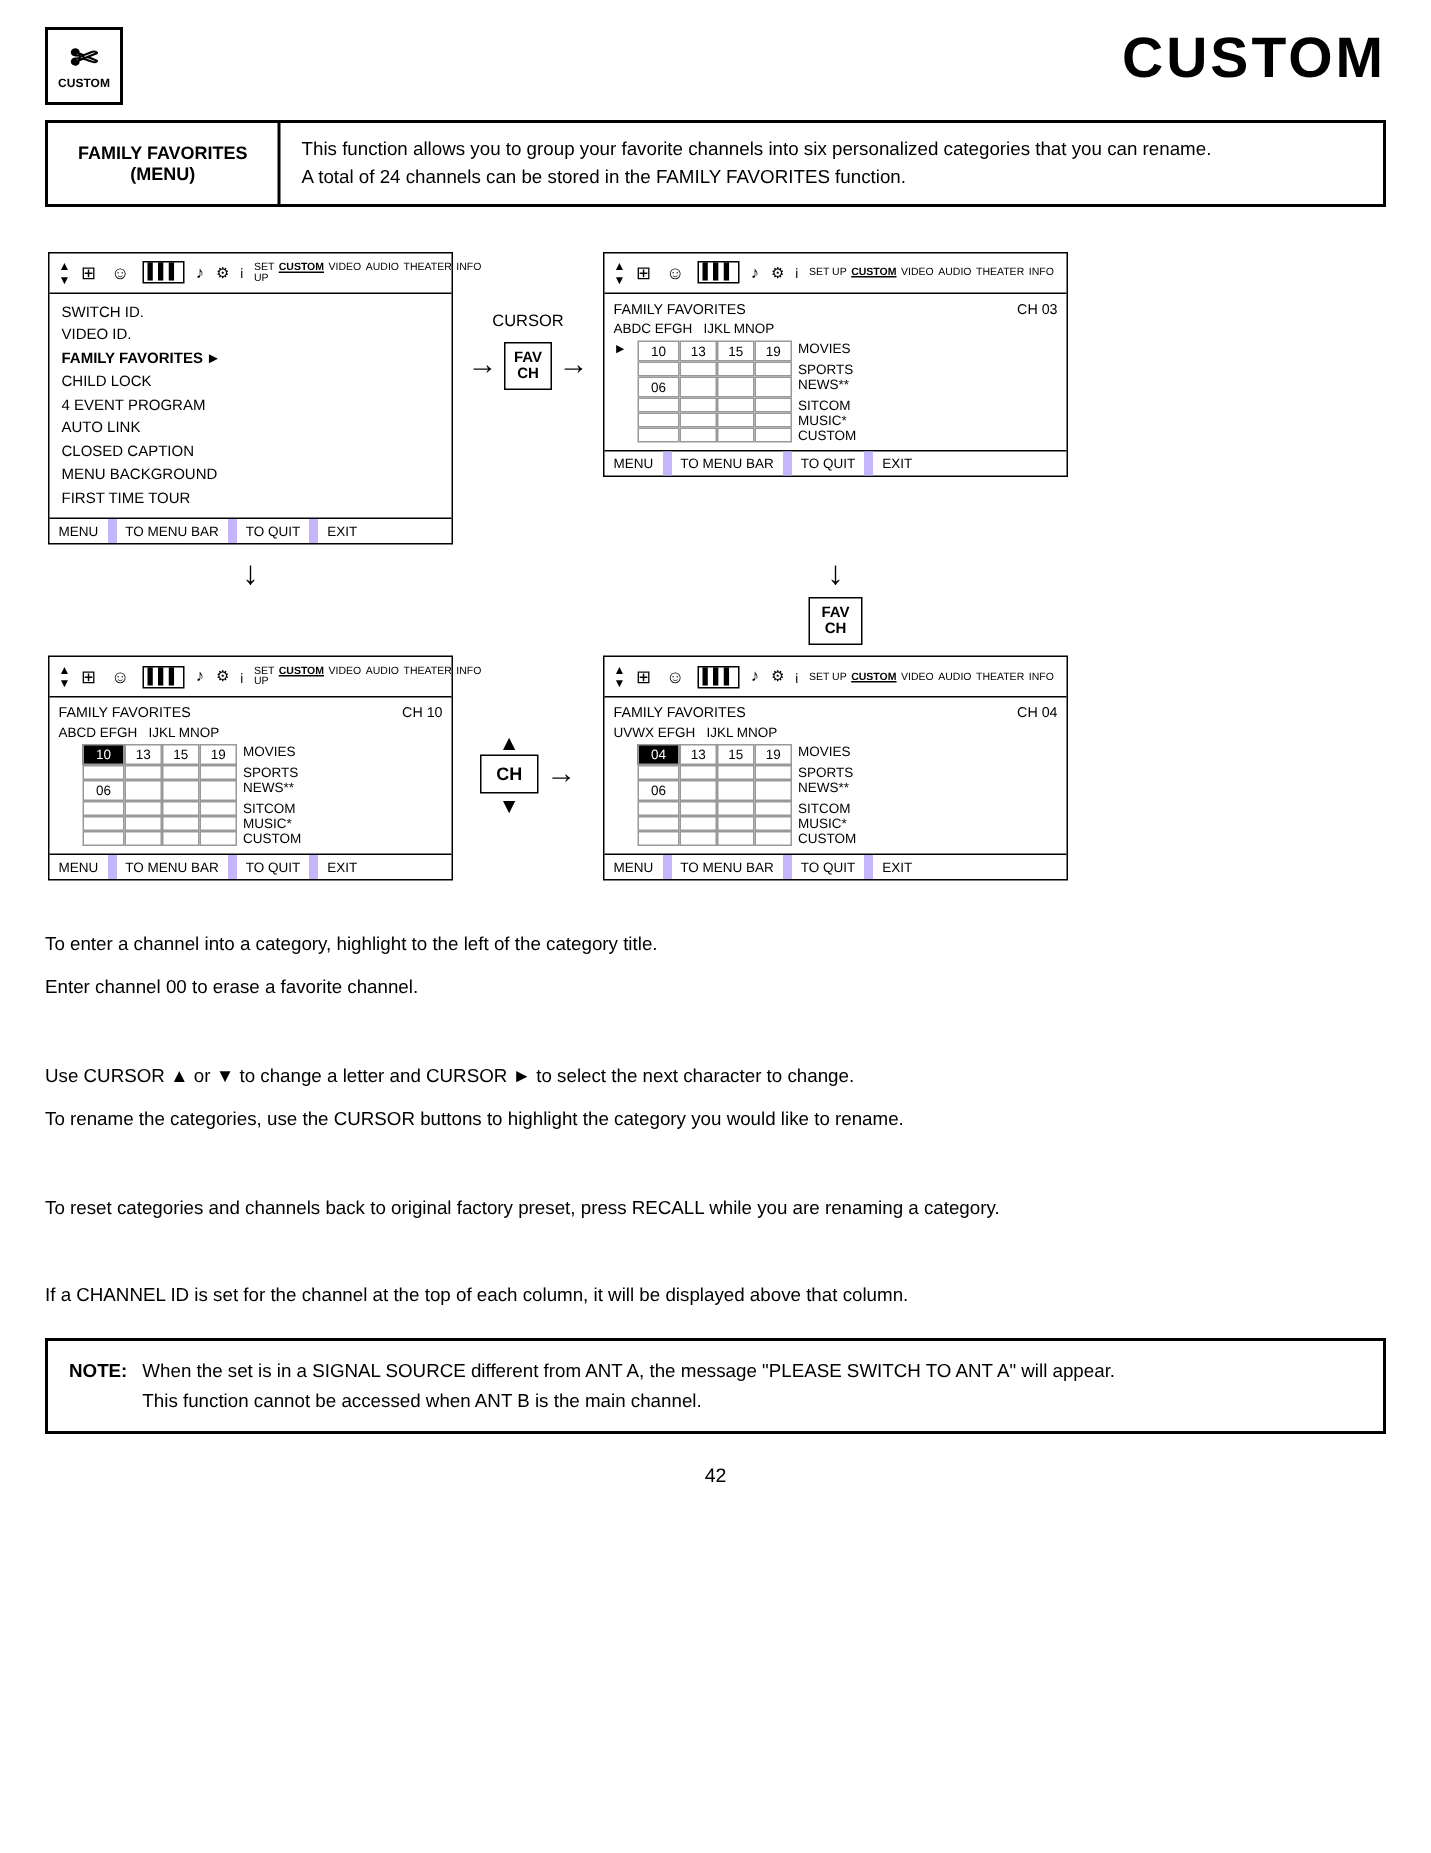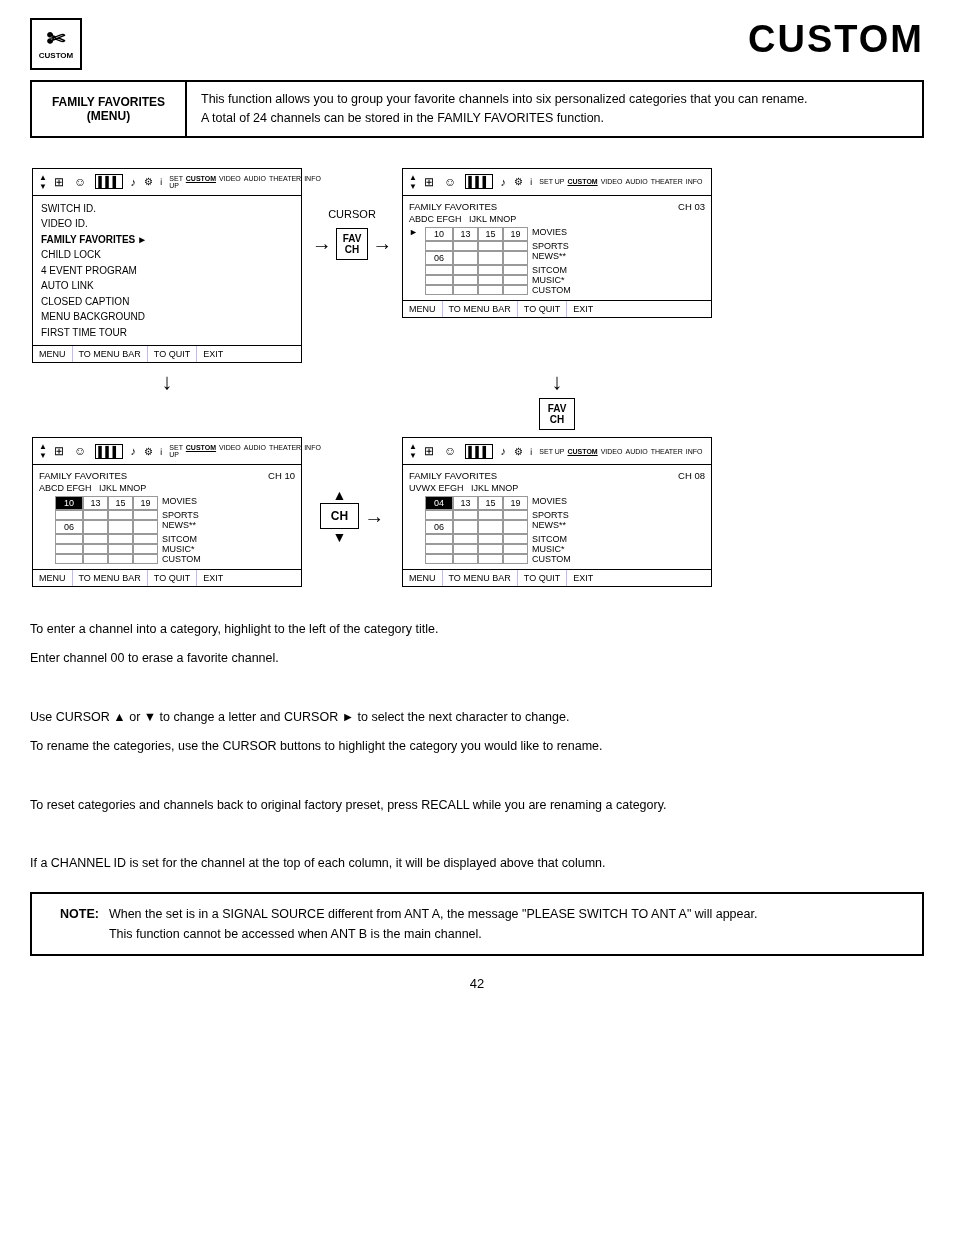--- a/index.html
+++ b/index.html
@@ -96,21 +96,21 @@
     }
     .menu-item {
       font-size: 10px;
       line-height: 1.55;
     }
     .menu-item.bold { font-weight: bold; }
 
     .menubar-item {
       padding: 3px 6px;
       font-size: 9px;
-      border-right: 1px solid #c4b5fd;
+      border-right: 6px solid #c4b5fd;
       white-space: nowrap;
     }
     .menubar-item:last-child { border-right: none; }
 
     
     .fav-screen-content {
       padding: 5px 6px;
     }
     .fav-header-row {
       display: flex;
@@ -150,21 +150,20 @@
       border: 2px solid #000;
       padding: 10px 14px;
       font-size: 12.5px;
       line-height: 1.6;
       display: flex;
       gap: 10px;
     }
     .note-label {
       font-weight: bold;
       white-space: nowrap;
-      margin-left: 14px;
     }
 
     
     .page-number {
       text-align: center;
       margin-top: 20px;
       font-size: 13px;
     }
 
     
@@ -468,21 +467,21 @@
             <span style="text-decoration:underline;font-weight:bold;">CUSTOM</span>
             <span>VIDEO</span>
             <span>AUDIO</span>
             <span>THEATER</span>
             <span>INFO</span>
         </div>
       </div>
       <div class="fav-screen-content">
         <div class="fav-header-row">
           <span>FAMILY FAVORITES</span>
-          <span>CH 08</span>
+          <span>CH 04</span>
         </div>
         <div class="fav-subheader">UVWX EFGH &nbsp; IJKL MNOP</div>
         <div style="display:grid; grid-template-columns: 16px 28px 25px 25px 25px 60px; font-size:9px; gap:0;">
           <div style="border:none;"></div>
           <div style="background:#000;color:#fff;border:1px solid #999; text-align:center; padding:1px;">04</div>
           <div style="border:1px solid #999; text-align:center; padding:1px;">13</div>
           <div style="border:1px solid #999; text-align:center; padding:1px;">15</div>
           <div style="border:1px solid #999; text-align:center; padding:1px;">19</div>
           <div style="border:none; padding-left:4px;">MOVIES</div>
           <div style="border:none;"></div>

